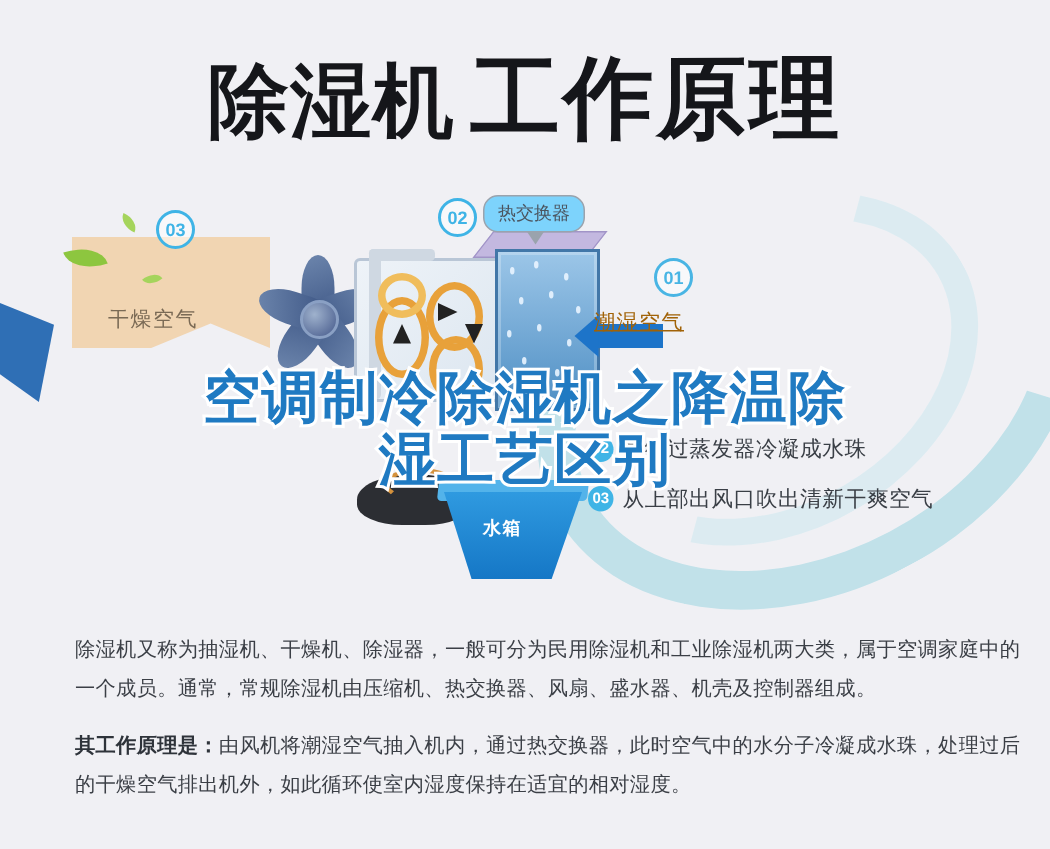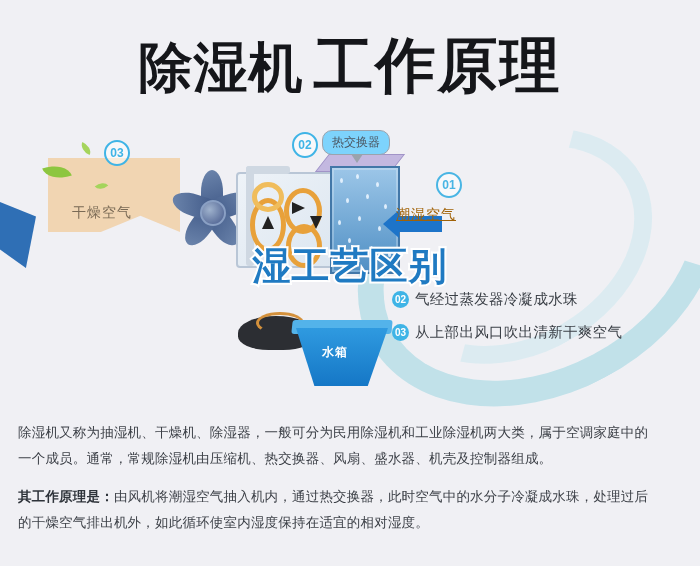--- a/index.html
+++ b/index.html
@@ -180,21 +180,21 @@
     pointer-events:none;z-index:40;
   }
   .wm-line{
     font-size:38px;font-weight:bold;color:#1f7ac2;line-height:1.08;
     -webkit-text-stroke:4px #ffffff;paint-order:stroke fill;
     letter-spacing:1px;
   }
 
   
   .body-text{
-    position:absolute;left:18px;top:420px;width:640px;
+    position:absolute;left:50px;top:420px;width:640px;
     font-size:13.5px;color:#3b3f46;line-height:26px;letter-spacing:.2px;
   }
   .para{margin:0 0 12px 0;}
   .para:last-child{margin-bottom:0;}
   .lead{font-weight:bold;color:#2e333a;}
 </style>
 </head>
 <body>
 
 <div class="page">
@@ -269,20 +269,21 @@
         <span class="step-txt">气经过蒸发器冷凝成水珠</span>
       </div>
       <div class="step-line">
         <span class="step-dot">03</span>
         <span class="step-txt">从上部出风口吹出清新干爽空气</span>
       </div>
     </div>
   </div>
 
   <div class="watermark">
+    <div class="wm-line">空调制冷除湿机之降温除</div>
     <div class="wm-line">湿工艺区别</div>
   </div>
 
   <div class="body-text">
     <p class="para">除湿机又称为抽湿机、干燥机、除湿器，一般可分为民用除湿机和工业除湿机两大类，属于空调家庭中的一个成员。通常，常规除湿机由压缩机、热交换器、风扇、盛水器、机壳及控制器组成。</p>
     <p class="para"><span class="lead">其工作原理是：</span><span>由风机将潮湿空气抽入机内，通过热交换器，此时空气中的水分子冷凝成水珠，处理过后的干燥空气排出机外，如此循环使室内湿度保持在适宜的相对湿度。</span></p>
   </div>
 
 </div>
 

